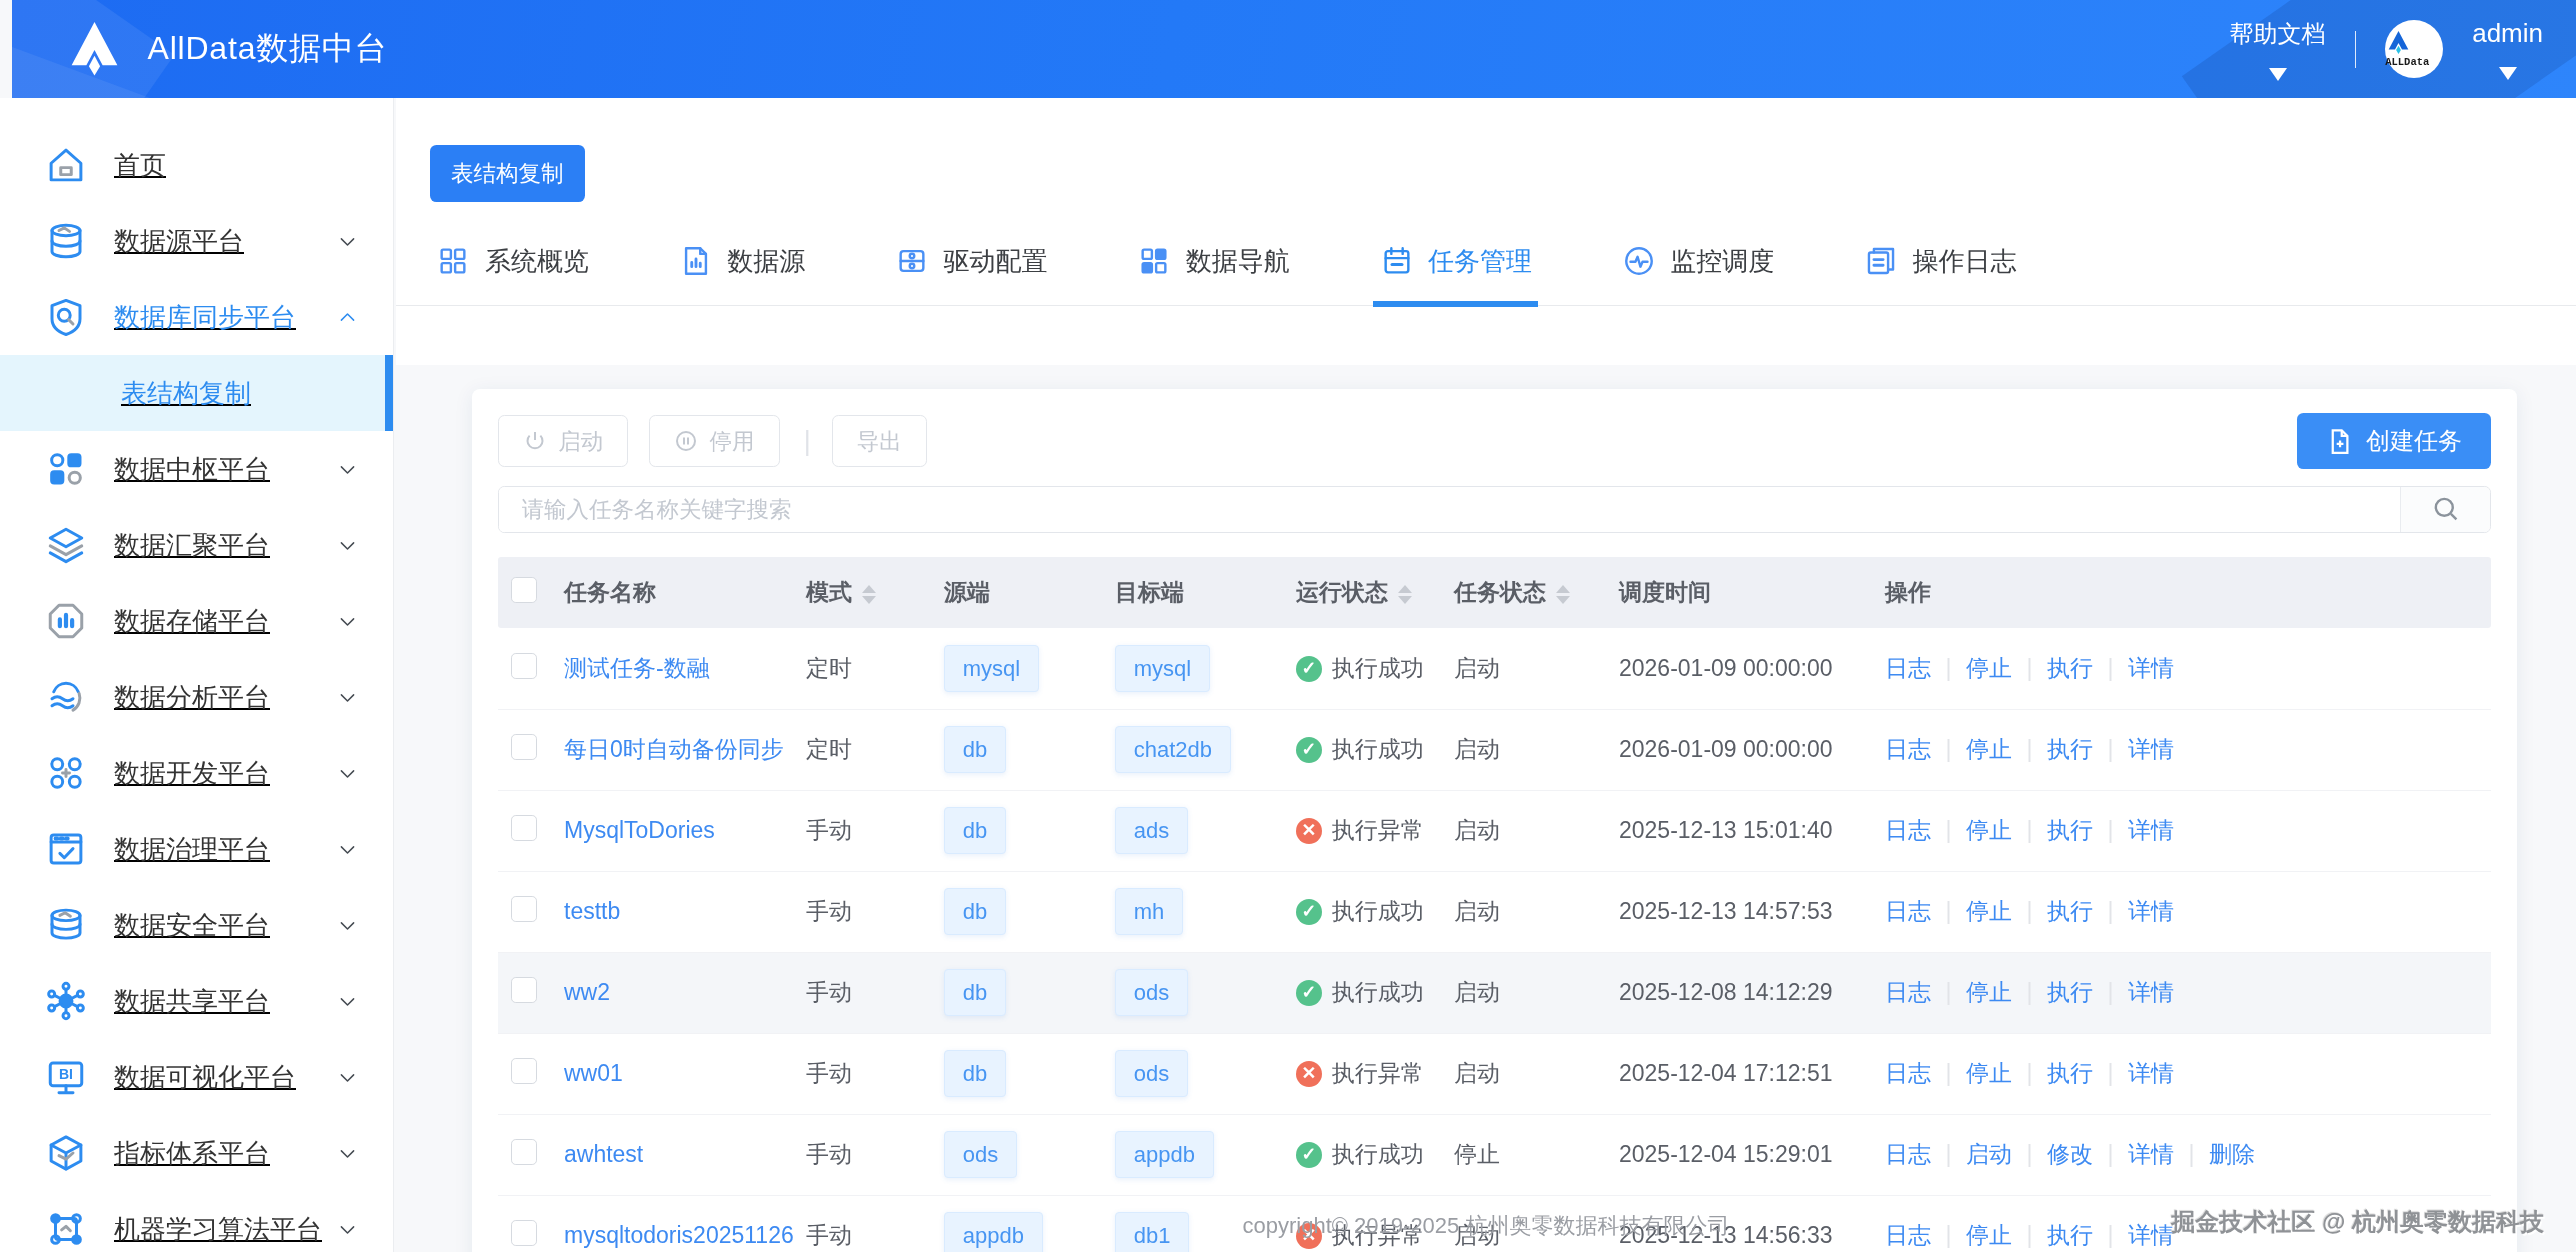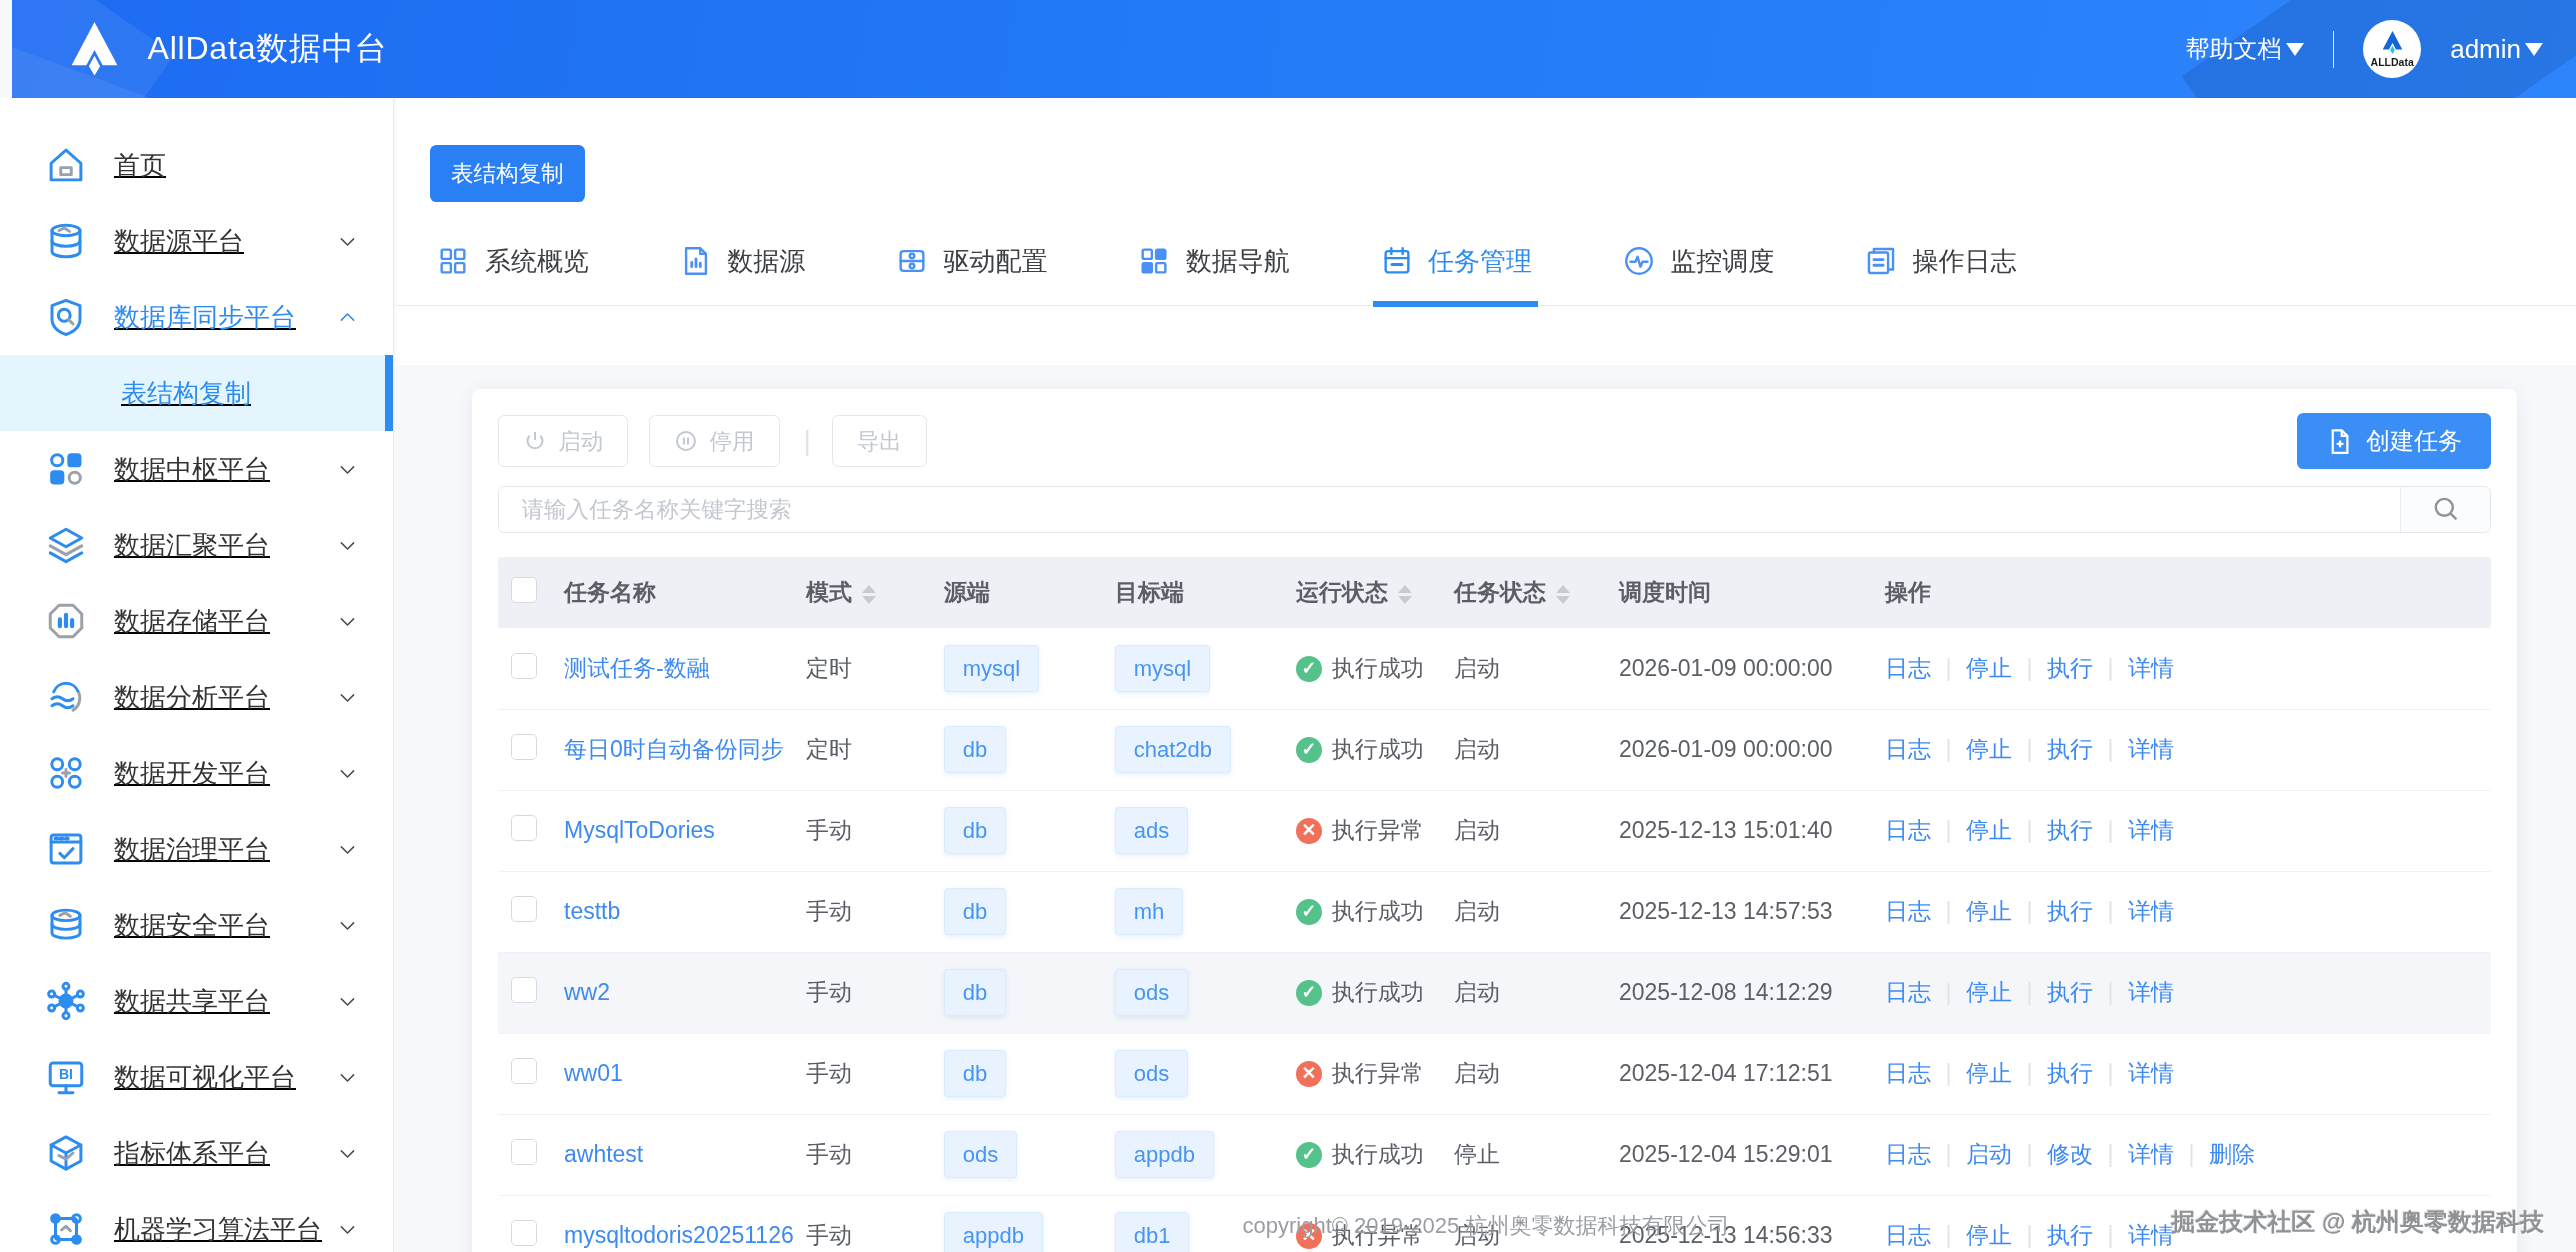--- a/index.html
+++ b/index.html
@@ -12,24 +12,24 @@
     display:flex; align-items:center; overflow:hidden; z-index:20; }
   .hdr-deco-left { position:absolute; left:-48px; top:0; width:338px; height:98px;
     background:rgba(255,255,255,.07); clip-path:polygon(0 100%,0 30%,55% 100%); }
   .hdr-deco-left2 { position:absolute; left:-113px; top:-32px; width:242px; height:193px;
     background:rgba(255,255,255,.08); transform:rotate(35deg); }
   .hdr-deco-right { position:absolute; right:-64px; top:-72px; width:451px; height:209px;
     background:rgba(10,30,90,.14); transform:rotate(-35deg); }
   .logo-wrap { display:flex; align-items:center; margin-left:52px; gap:22.5px; position:relative; }
   .app-title { color:#fff; font-size:32px; letter-spacing:0.8px; }
   .hdr-right { position:absolute; right:45px; top:0; height:98px; display:flex; align-items:center; gap:29px; }
-  .help-doc { color:#fff; font-size:24px; display:flex; align-items:center; gap:4px; cursor:pointer; }
+  .help-doc { color:#fff; font-size:24px; display:flex; align-items:center; gap:18px; cursor:pointer;flex-direction:column; }
   .caret-down { width:0; height:0; border-left:9.7px solid transparent; border-right:9.7px solid transparent; border-top:13px solid #fff; }
   .hdr-divider { width:1.6px; height:37px; background:rgba(255,255,255,.85); }
-  .avatar { width:58px; height:58px; border-radius:50%; background:#fff; display:flex; flex-direction:column; align-items:center; justify-content:center; }
+  .avatar { width:58px; height:58px; border-radius:50%; background:#fff; display:flex; flex-direction:column; justify-content:center;font-family:Liberation Mono, monospace; }
   .avatar svg { display:block; }
   .avatar-text { font-size:10.5px; font-weight:bold; color:#1a1a1a; line-height:1; margin-top:1.6px; }
   .user-name { color:#fff; font-size:26px; }
 
   
   .sidebar { position:absolute; left:0; top:98px; width:394px; bottom:0; background:#fff;
     border-right:1.6px solid #ebedf0; z-index:10; padding-top:29px;text-decoration:underline; }
   .side-item { height:76px; display:flex; align-items:center; padding:0 35px 0 45px; cursor:pointer; color:#333; }
   .side-item .s-icon { width:42px; height:42px; margin-right:27px; flex:0 0 auto; color:#2d8cf0; }
   .side-item .s-label { font-size:26px; flex:1 1 auto; white-space:nowrap; }

